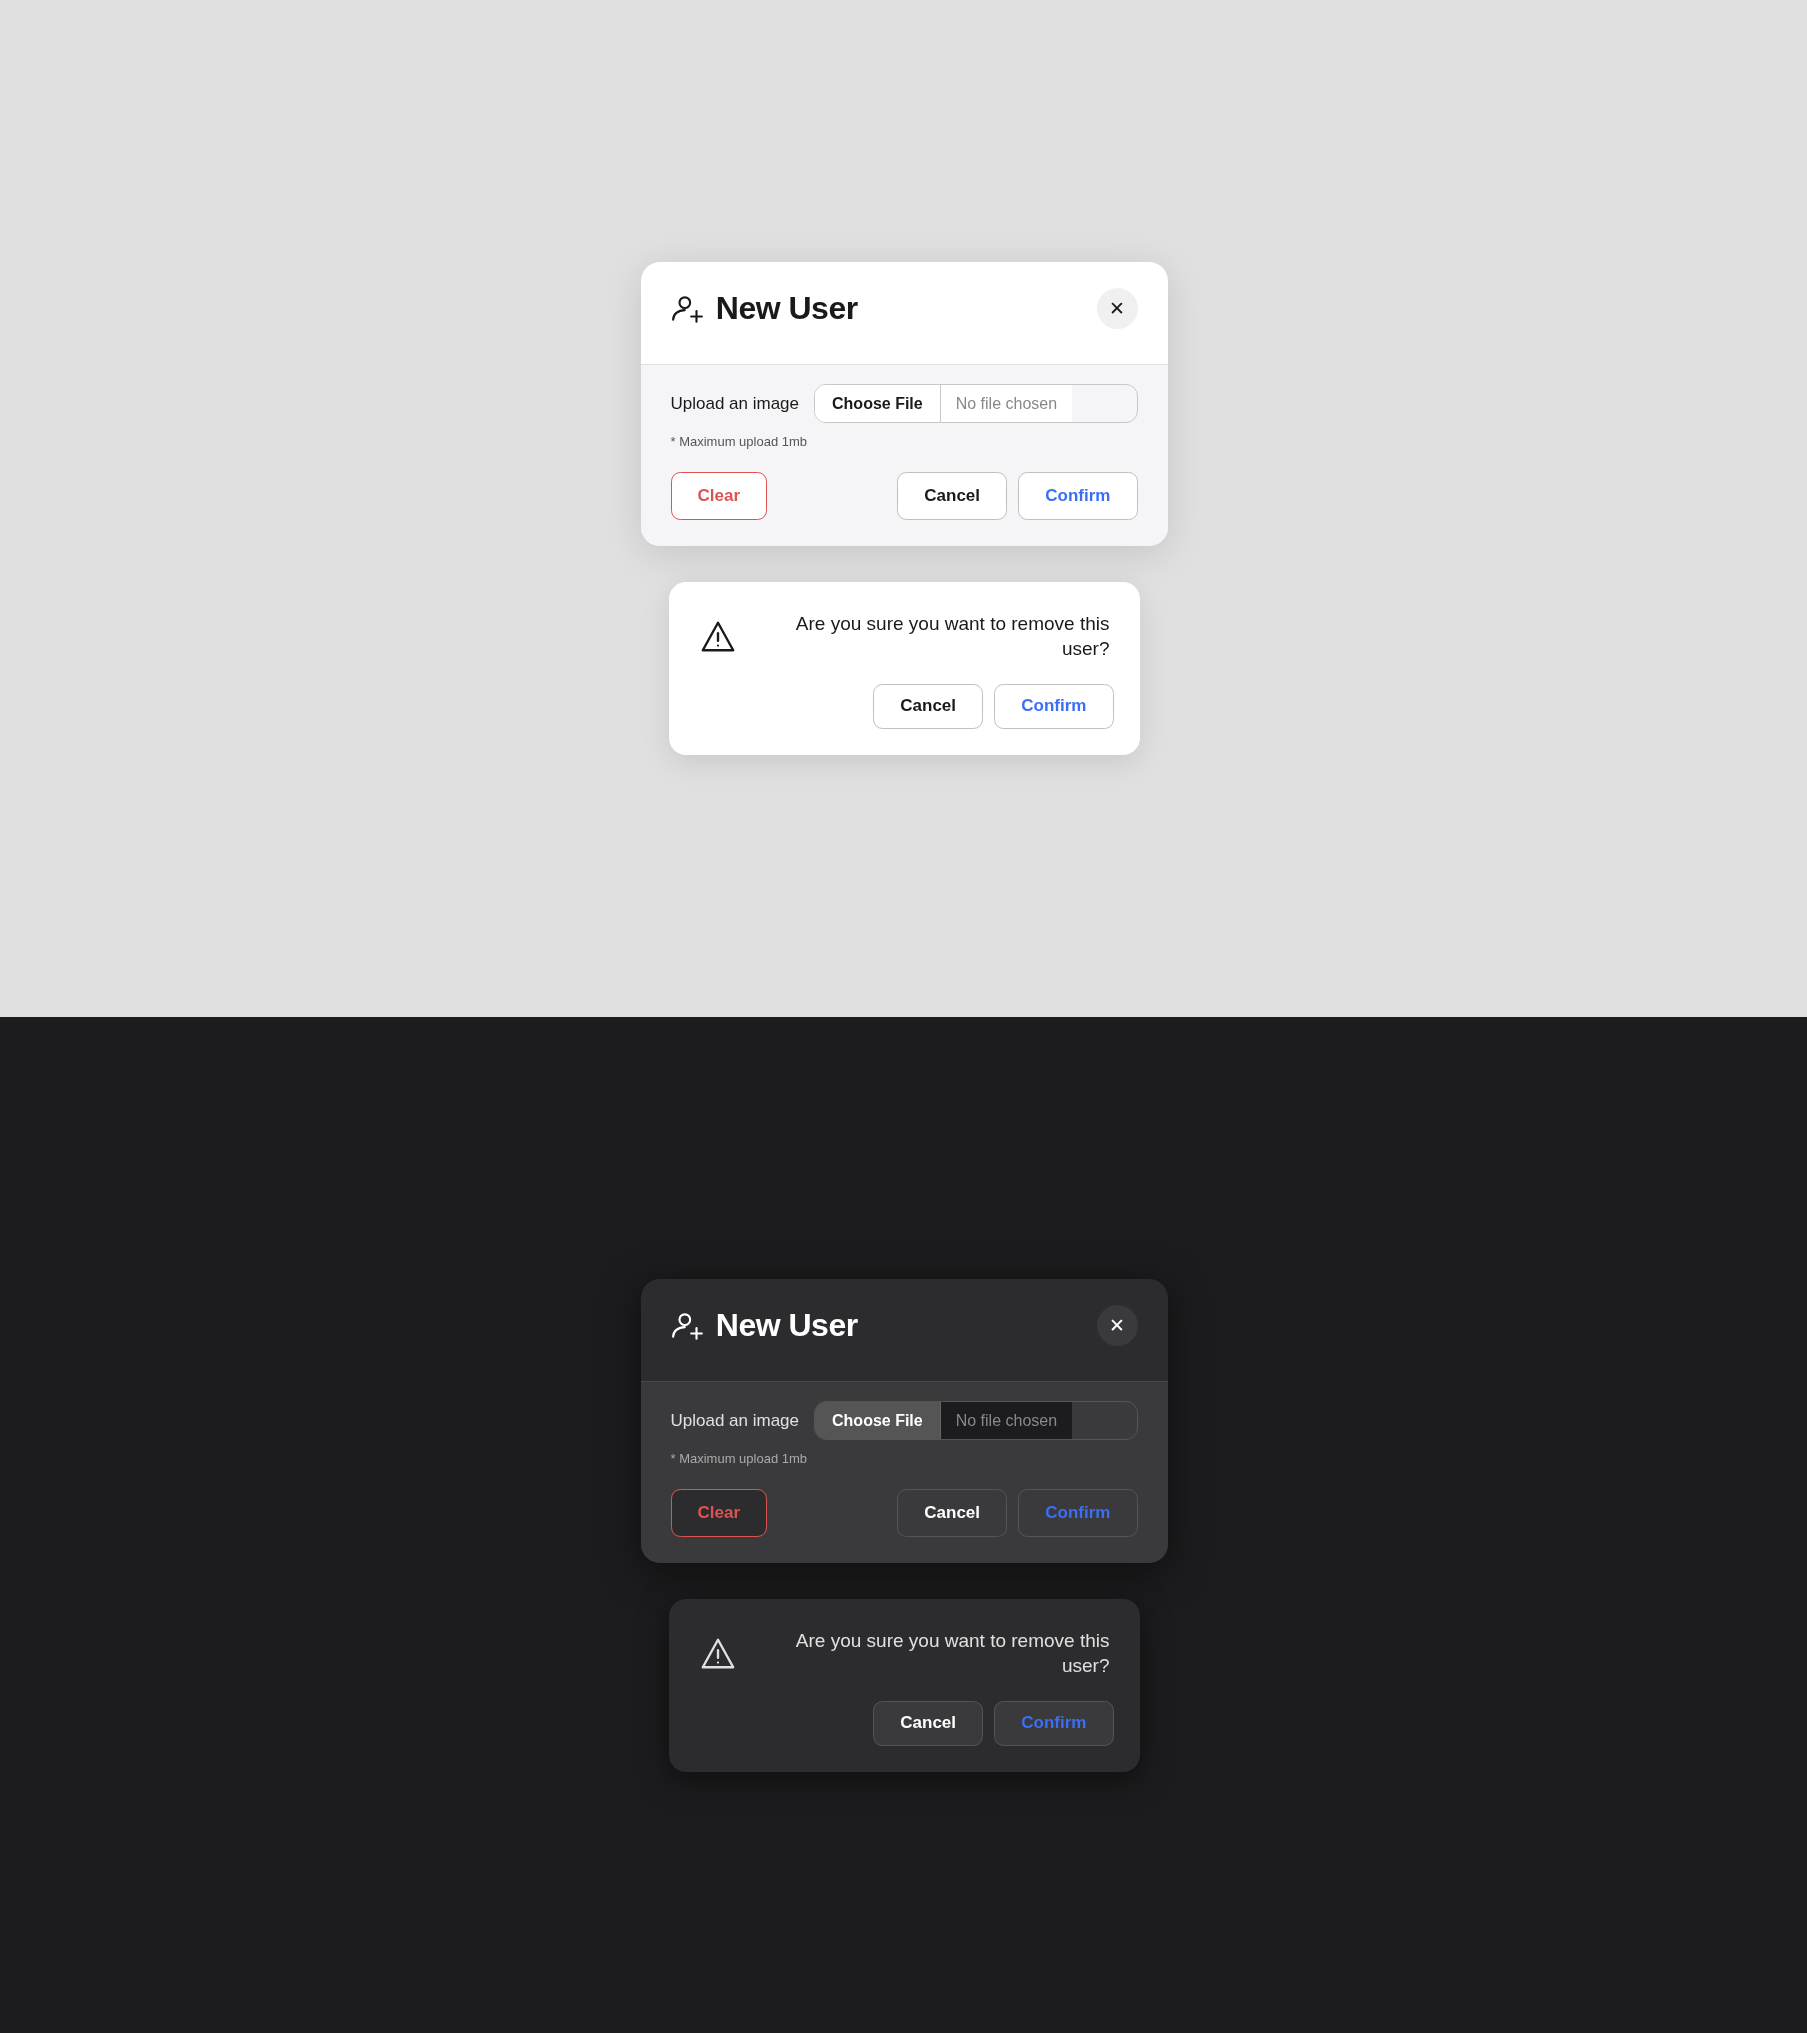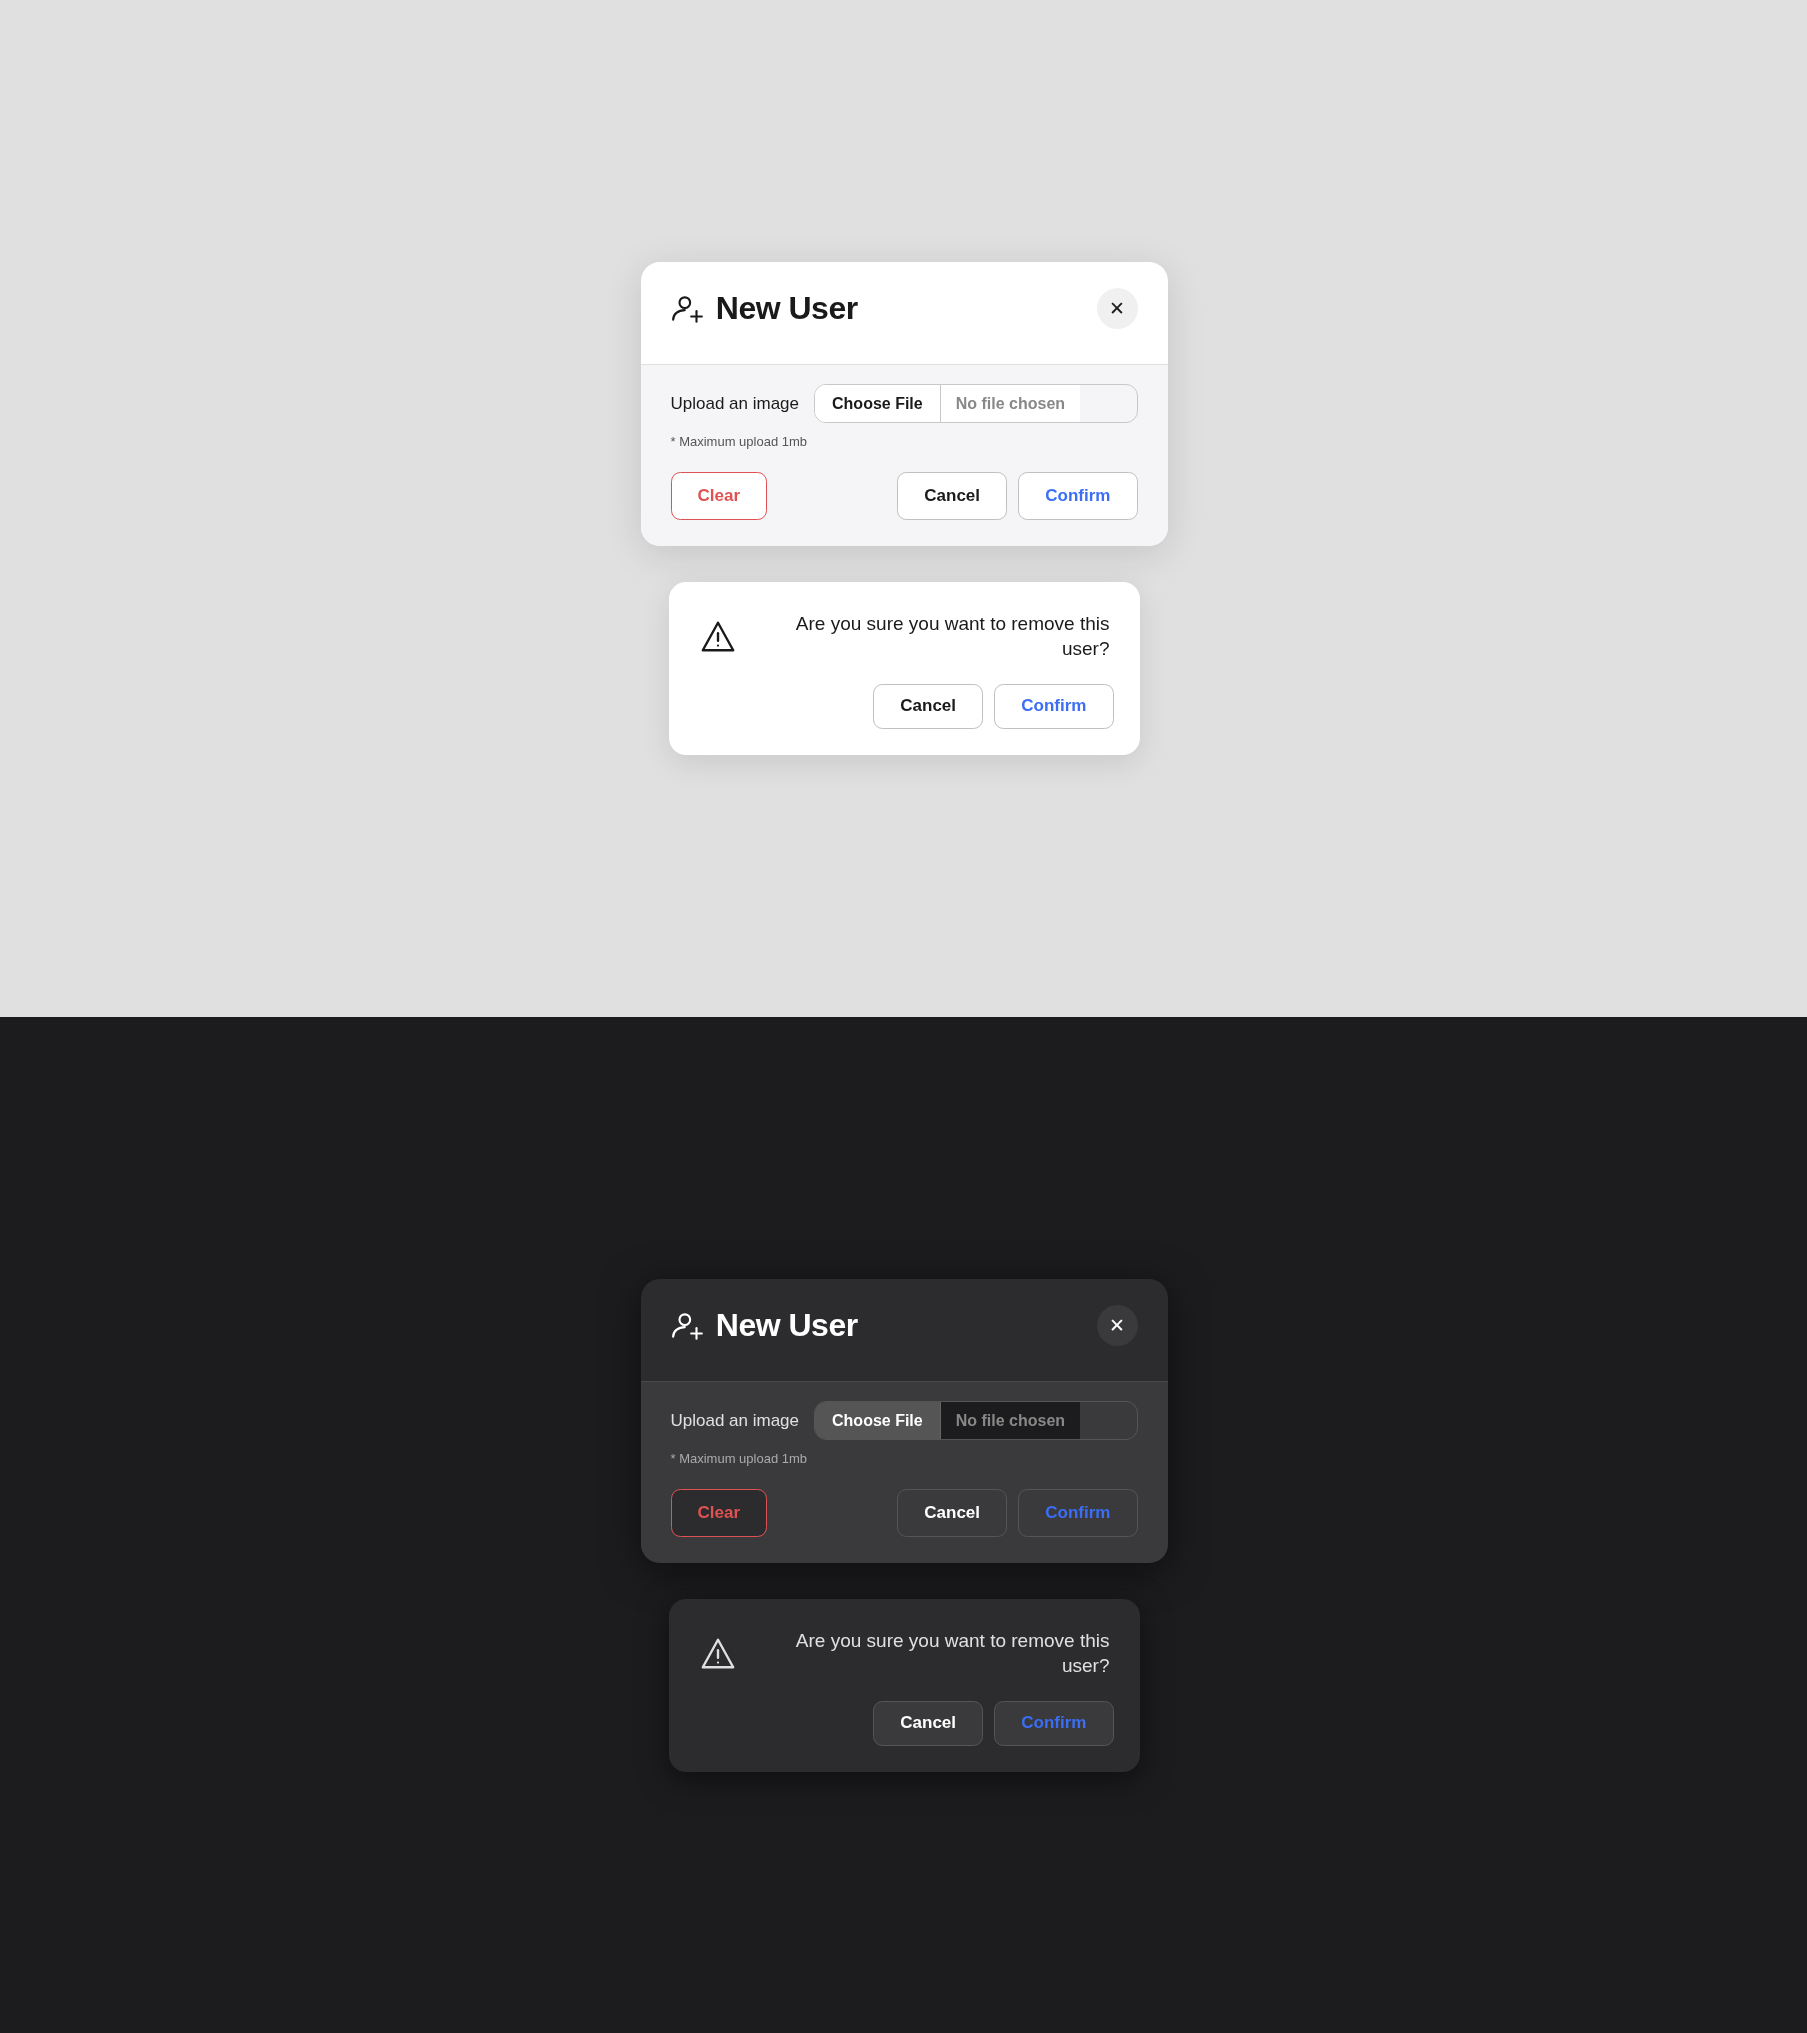--- a/index.html
+++ b/index.html
@@ -160,21 +160,20 @@
       background: #555;
       color: #ffffff;
       border-color: #666;
     }
 
     .no-file-label {
       padding: 9.4px 15px;
       font-size: 16px;
       display: flex;
       align-items: center;
-      font-weight: bold;
     }
 
     .light .no-file-label {
       background: #ffffff;
       color: #888;
     }
 
     .dark .no-file-label {
       background: #1c1c1e;
       color: #888;

